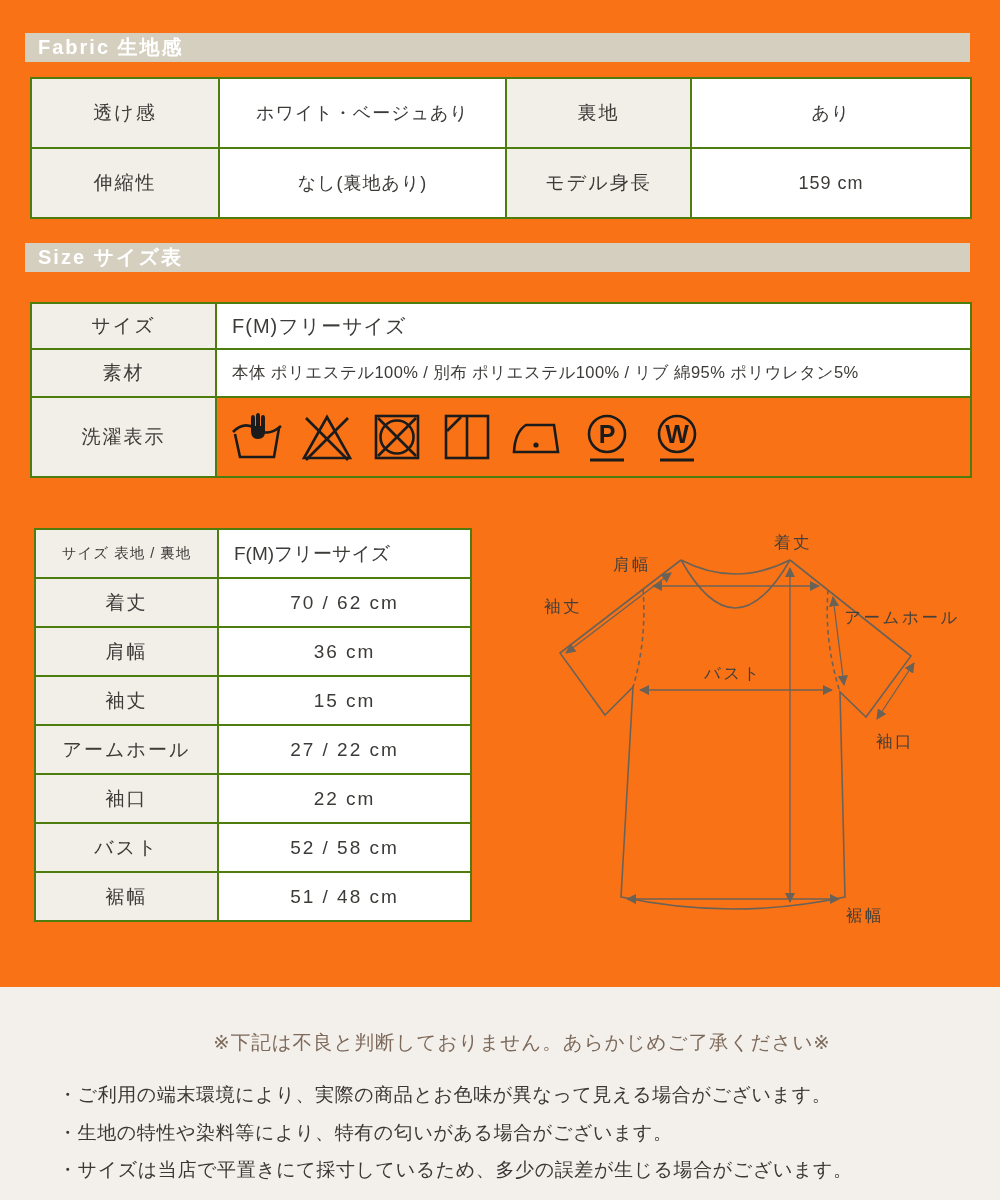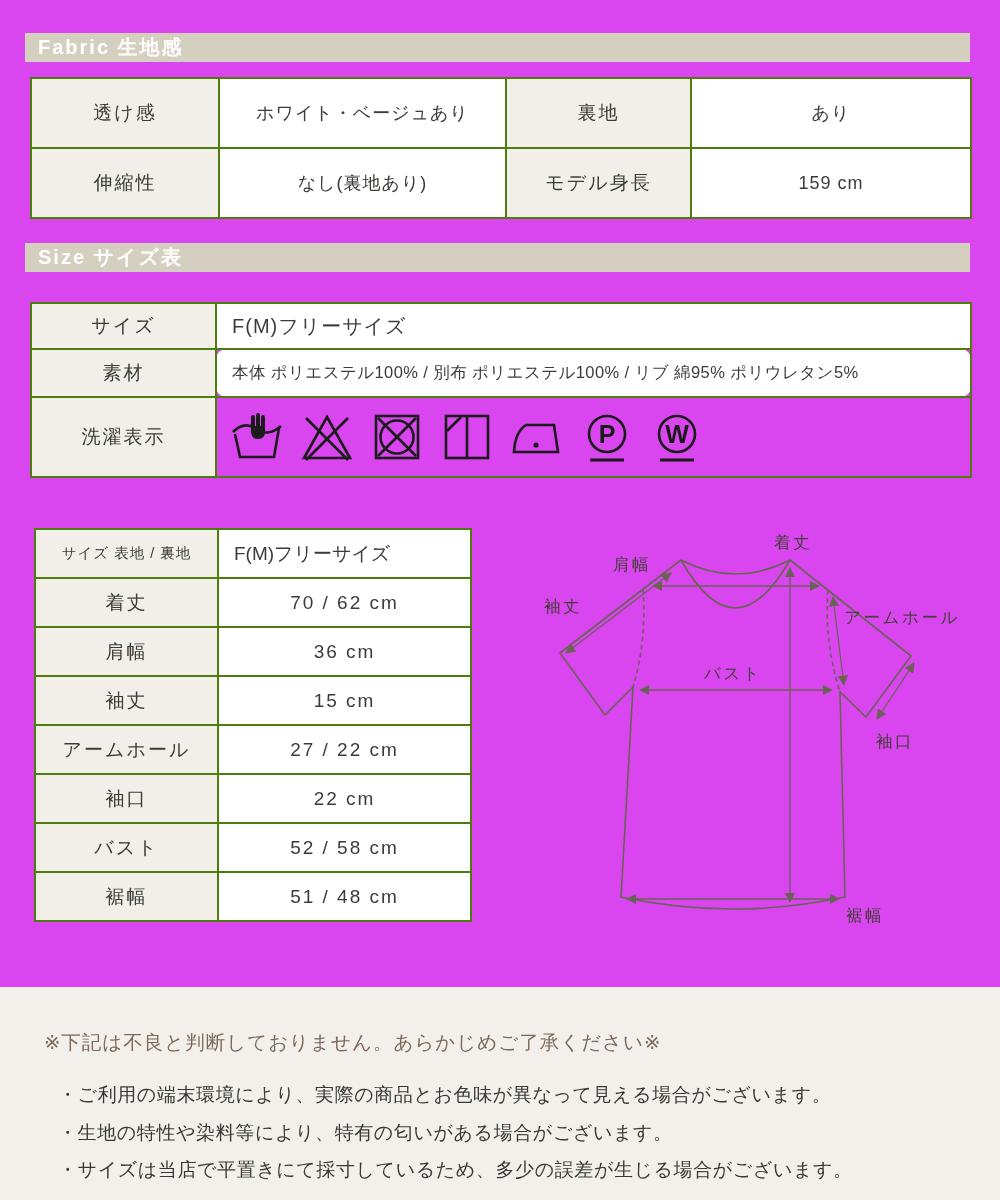--- a/index.html
+++ b/index.html
@@ -1,17 +1,17 @@
 <!DOCTYPE html>
 <html><head>
 <meta charset="utf-8">
 <style>
   html,body{margin:0;padding:0;background:#ffffff;}
   #page{
-    position:relative;width:1000px;height:1200px;background:#d946ef;
+    position:relative;width:1000px;height:1200px;background:#f97316;
     font-family:"Liberation Sans","DejaVu Sans",sans-serif;color:#3d3b38;
     overflow:hidden;
   }
   .section-bar{
     position:absolute;left:25px;width:945px;height:29px;
     background:#d5cfc0;color:#ffffff;font-weight:bold;font-size:20px;
     letter-spacing:2px;line-height:29px;padding-left:13px;box-sizing:border-box;
   }
   table{border-collapse:collapse;table-layout:fixed;}
   td{border:2px solid #4d7c0f;font-size:19px;color:#3d3b38;box-sizing:border-box;}
@@ -19,35 +19,35 @@
   td.val{background:#ffffff;text-align:center;letter-spacing:1px;}
   td.val-left{background:#ffffff;text-align:left;padding-left:15px;}
   #fabric-table{position:absolute;left:30px;top:77px;width:940px;}
   #fabric-table td{height:70px;}
   #fabric-table td.val{font-size:18px;margin-left:16px;}
   #size-table{position:absolute;left:30px;top:302px;width:940px;}
   #size-table tr.r-size td{height:46px;}
   #size-table tr.r-mat td{height:48px;}
   #size-table tr.r-care td{height:80px;}
   #size-table td.val-left.size-v{font-size:20px;letter-spacing:1px;}
-  #size-table td.val-left.mat-v{font-size:16.5px;letter-spacing:0.4px;border-radius:10px;}
+  #size-table td.val-left.mat-v{font-size:16.5px;letter-spacing:0.4px;}
   .care-cell{vertical-align:middle;}
   .care-icons{display:flex;align-items:center;gap:14px;padding-left:11px;}
   .care-icons svg{display:block;}
   #meas-table{position:absolute;left:34px;top:528px;width:436px;}
   #meas-table td{height:49px;}
   #meas-table td.hdr-l{font-size:14.5px;letter-spacing:1px;}
   #meas-table td.val{letter-spacing:2px;}
   #shirt-diagram{position:absolute;left:503px;top:520px;}
   #footer{
     position:absolute;left:0;top:987px;width:1000px;height:213px;
     background:#f3f0eb;box-sizing:border-box;padding-top:42px;
   }
   .notice{
-    font-size:19.5px;color:#7d695a;letter-spacing:1px;
+    text-align:center;font-size:19.5px;color:#7d695a;letter-spacing:1px;
     margin:0 0 20px 0;
     padding-left:44px;
   }
   .note-items{margin:0;padding:0 20px 0 58px;list-style:none;}
   .note-items li{
     font-size:19px;color:#3a3835;line-height:37.5px;letter-spacing:0.6px;
   }
   .shirt-label{
     font-size:16.5px;fill:#45403a;letter-spacing:2.5px;
     font-family:"Liberation Sans","DejaVu Sans",sans-serif;

